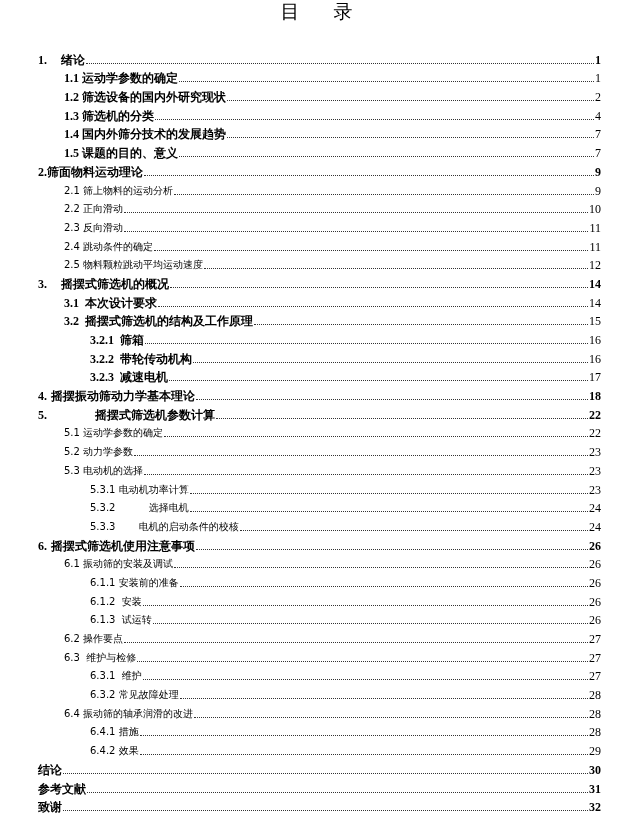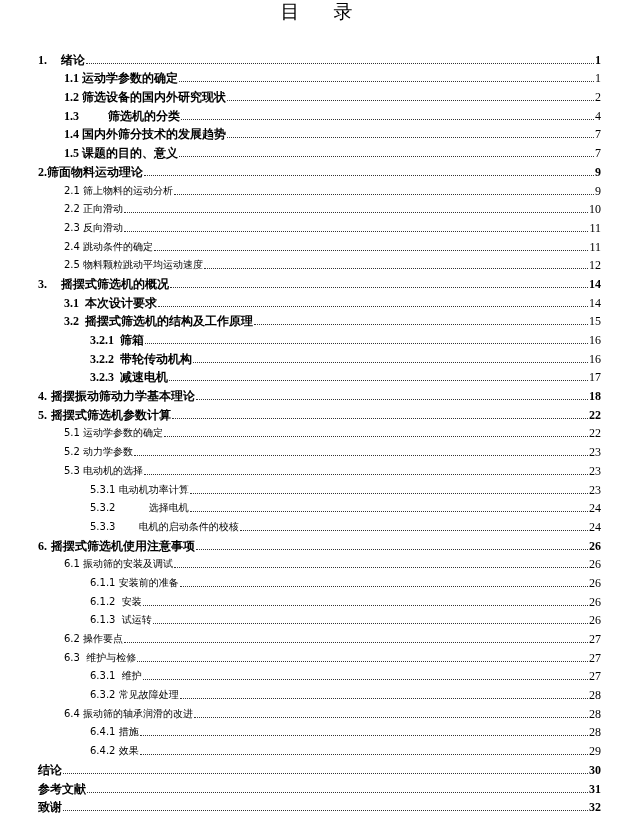--- a/index.html
+++ b/index.html
@@ -53,21 +53,21 @@
       <span class="label bold"><span class="num">1.1</span><span style="white-space: pre;"> 运动学参数的确定</span></span>
       <span class="dots"></span>
       <span class="page">1</span>
     </div>
     <div class="row lvl1 gap0">
       <span class="label bold"><span class="num">1.2</span><span style="white-space: pre;"> 筛选设备的国内外研究现状</span></span>
       <span class="dots"></span>
       <span class="page">2</span>
     </div>
     <div class="row lvl1 gap0">
-      <span class="label bold"><span class="num">1.3</span><span style="white-space: pre; padding-left: 26px;"> 筛选机的分类</span></span>
+      <span class="label bold"><span class="num">1.3</span><span style="white-space: pre;"> 筛选机的分类</span></span>
       <span class="dots"></span>
       <span class="page">4</span>
     </div>
     <div class="row lvl1 gap0">
       <span class="label bold"><span class="num">1.4</span><span style="white-space: pre;"> 国内外筛分技术的发展趋势</span></span>
       <span class="dots"></span>
       <span class="page">7</span>
     </div>
     <div class="row lvl1 gap0">
       <span class="label bold"><span class="num">1.5</span><span style="white-space: pre;"> 课题的目的、意义</span></span>
@@ -133,21 +133,21 @@
       <span class="label bold"><span class="num">3.2.3</span><span style="white-space: pre; margin-top: 40px;">  减速电机</span></span>
       <span class="dots"></span>
       <span class="page">17</span>
     </div>
     <div class="row lvl0 gap2">
       <span class="label bold"><span class="num">4.</span><span style="white-space: pre;">摇摆振动筛动力学基本理论</span></span>
       <span class="dots"></span>
       <span class="page">18</span>
     </div>
     <div class="row lvl0 gap2">
-      <span class="label bold"><span class="num">5.</span><span style="white-space: pre;">摇摆式筛选机参数计算</span></span>
+      <span class="label bold"><span class="num">5.</span><span style="white-space: pre; margin-left: 44px;">摇摆式筛选机参数计算</span></span>
       <span class="dots"></span>
       <span class="page">22</span>
     </div>
     <div class="row lvl1 gap0">
       <span class="label light"><span class="num">5.1</span><span style="white-space: pre;"> 运动学参数的确定</span></span>
       <span class="dots"></span>
       <span class="page">22</span>
     </div>
     <div class="row lvl1 gap0">
       <span class="label light"><span class="num">5.2</span><span style="white-space: pre;"> 动力学参数</span></span>

